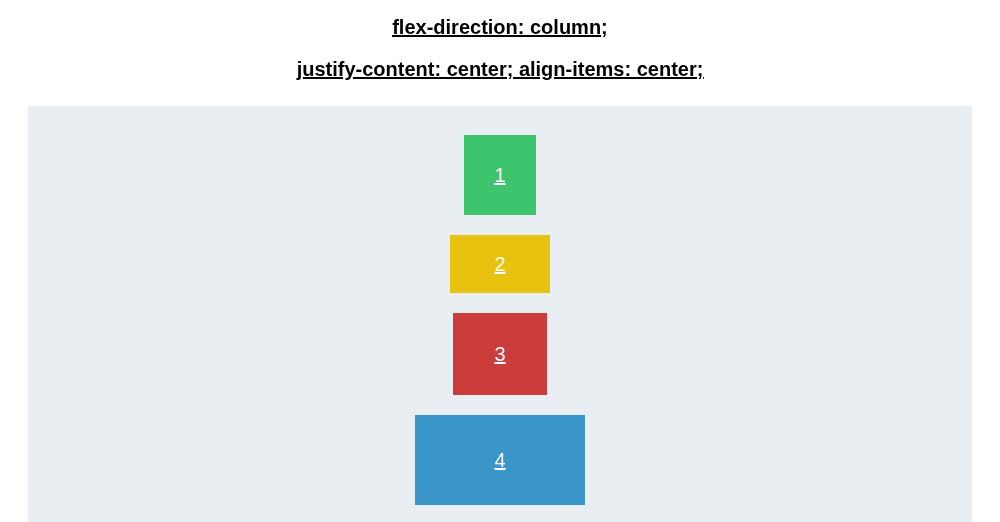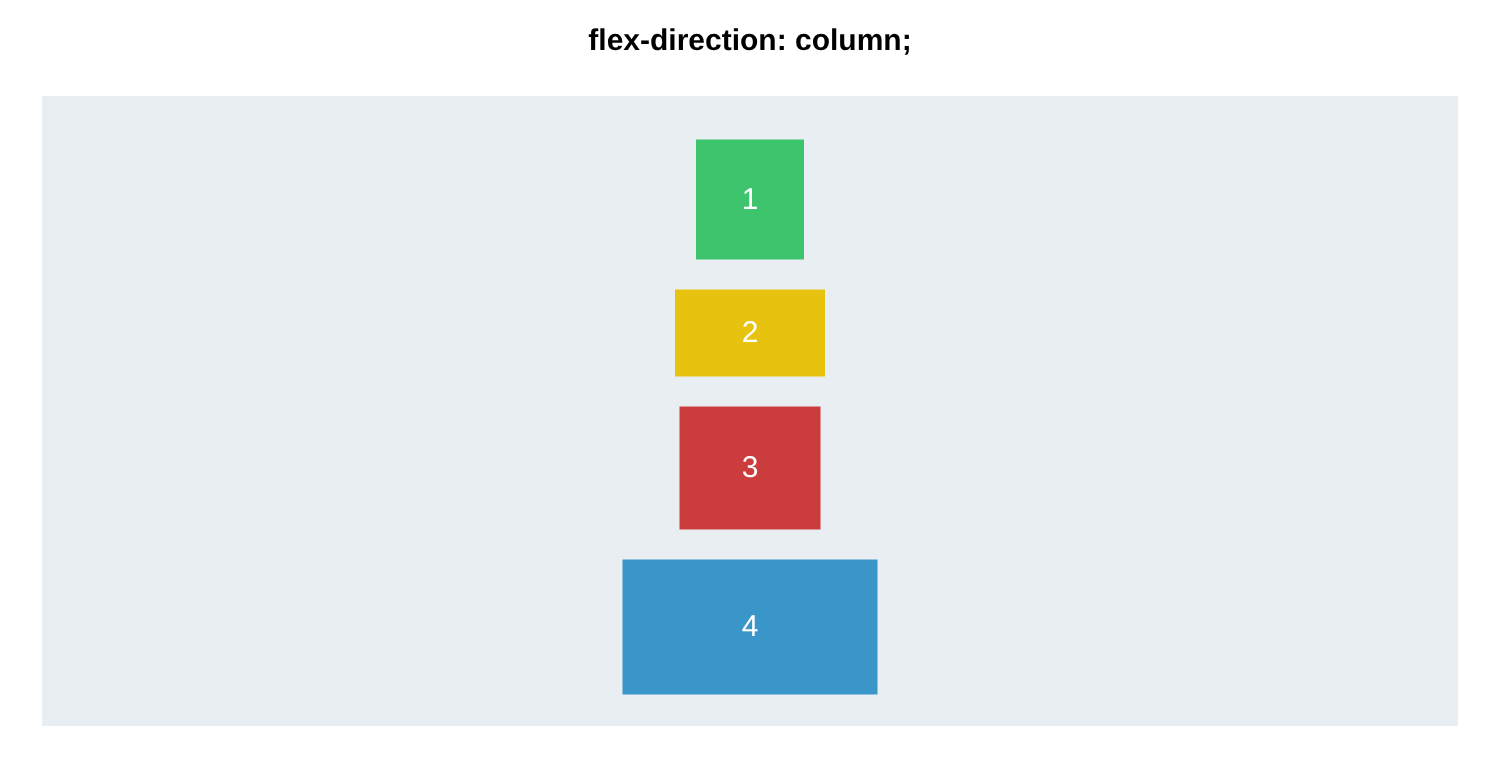--- a/index.html
+++ b/index.html
@@ -1,18 +1,19 @@
 <!DOCTYPE html>
 <html><head>
   <meta charset="utf-8">
   <style>
     * {
       margin: 0;
       padding: 0;
       box-sizing: border-box;
+      text-decoration: underline;
     }
     body {
       width: 1000px;
       height: 522px;
       background: #ffffff;
       font-family: Helvetica, Arial, sans-serif;
       overflow: hidden;
     }
     .header {
       text-align: center;
@@ -65,20 +66,21 @@
       width: 170px;
       height: 90px;
       background: #3a96c9;
     }
   </style>
 </head>
 <body>
 
 <div class="header">
   <div class="heading-line">flex-direction: column;</div>
+  <div class="heading-line">justify-content: center; align-items: center;</div>
 </div>
 
 <div class="demo-container">
   <div class="flex-item item-1">
     <span>1</span>
   </div>
   <div class="flex-item item-2">
     <span>2</span>
   </div>
   <div class="flex-item item-3">

